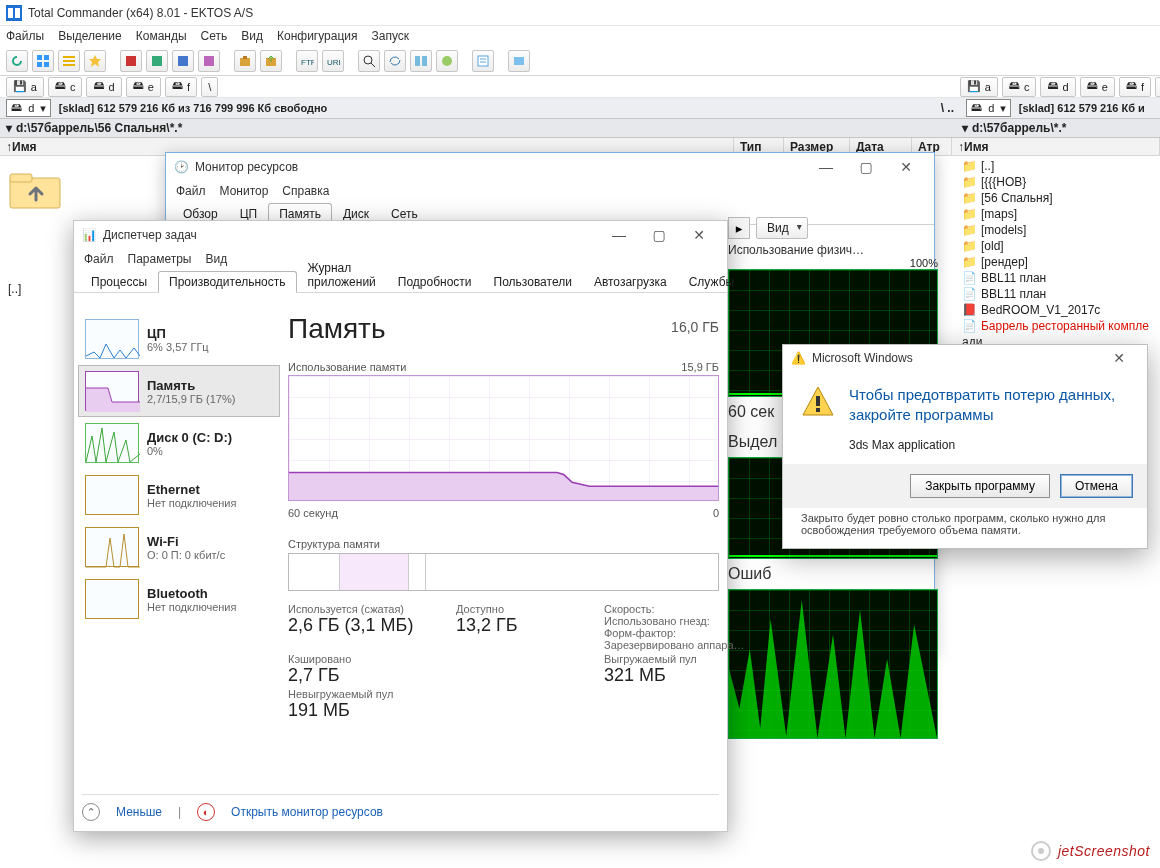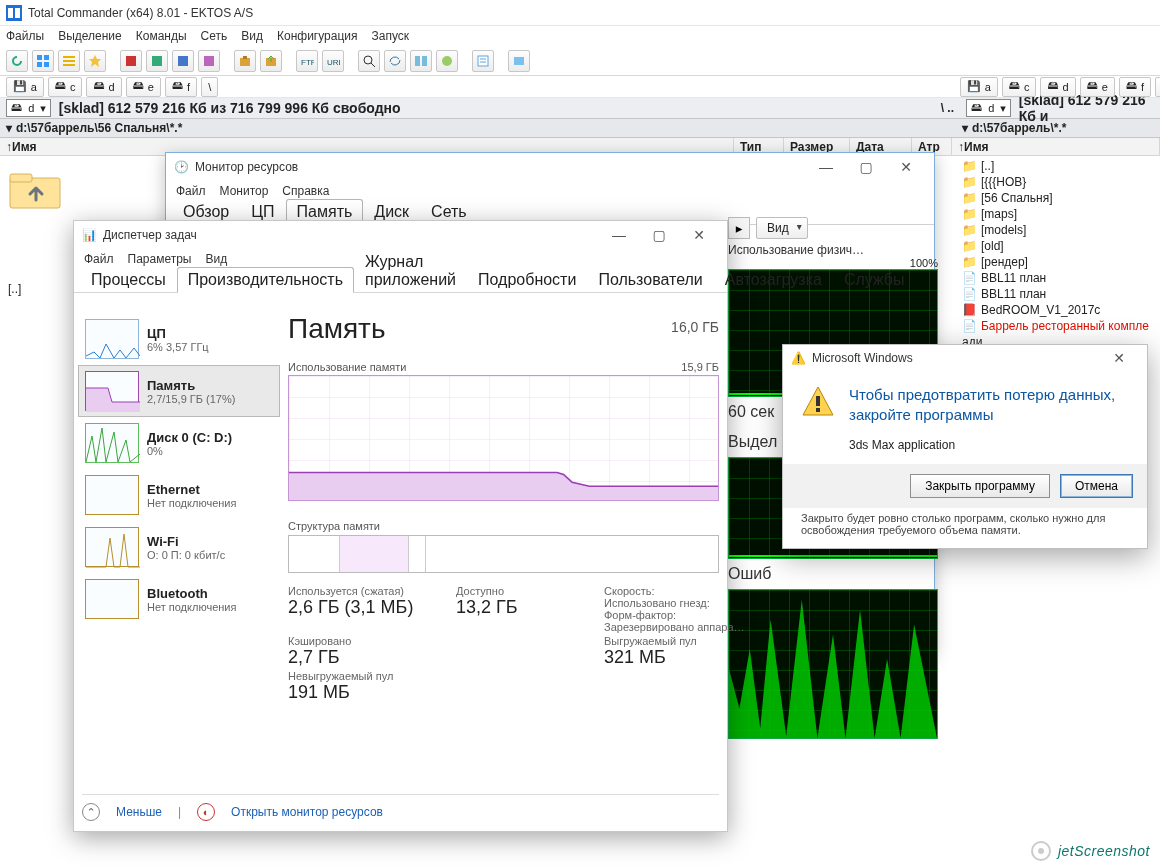--- a/index.html
+++ b/index.html
@@ -11,21 +11,21 @@
   .tc-toolbar  { height:30px; padding:2px 6px; display:flex; gap:4px; align-items:center; border-bottom:1px solid #d8d8d8; }
   .tb-sep      { width:6px; }
   .tb-btn      { width:22px; height:22px; border:1px solid #c7c7c7; background:linear-gradient(#fdfdfd,#ececec); border-radius:2px; display:flex; align-items:center; justify-content:center; }
   .tb-btn svg  { display:block; }
   .drivebar    { height:22px; display:flex; align-items:center; padding:0 6px; gap:4px; }
   .drive-btn   { height:20px; padding:0 6px; font-size:11px; border:1px solid #c7c7c7; border-radius:2px; background:linear-gradient(#fff,#f1f1f1); display:inline-flex; align-items:center; gap:4px; }
   .panels      { height:20px; display:flex; align-items:center; background:#eceef1; }
   .panel-left  { flex:0 0 960px; display:flex; align-items:center; padding:0 6px; gap:8px; }
   .panel-right { flex:1; display:flex; align-items:center; padding:0 6px; gap:8px; }
   .drive-sel   { height:18px; border:1px solid #888; background:#fff; padding:0 4px; font-size:11px; display:inline-flex; align-items:center; gap:6px; }
-  .free-label  { font-weight:bold; font-size:14px; }
+  .free-label  { font-weight:bold; font-size:11px; }
   .pathbar     { height:20px; background:#e6e8eb; border-top:1px solid #c6c6c6; border-bottom:1px solid #c6c6c6; display:flex; }
   .path-left   { flex:0 0 956px; padding:0 6px; display:flex; align-items:center; font-weight:bold; font-size:12px; }
   .path-right  { flex:1; padding:0 6px; display:flex; align-items:center; font-weight:bold; font-size:12px; }
   .headers     { height:18px; display:flex; background:#f3f3f3; border-bottom:1px solid #d6d6d6; }
   .hdr         { padding:0 6px; font-weight:bold; display:flex; align-items:center; border-right:1px solid #d6d6d6; font-size:12px; }
   .filearea    { position:absolute; top:158px; left:0; right:0; bottom:0; background:#fff; }
   .left-pane   { position:absolute; left:0; top:0; width:956px; height:100%; }
   .right-pane  { position:absolute; left:960px; top:0; right:0; height:100%; }
   .folder-icon-big { width:60px; height:48px; display:block; }
   .updir       { font-size:12px; }
@@ -38,21 +38,21 @@
 
   
   .win { position:absolute; background:#fff; border:1px solid #7daee0; box-shadow:0 4px 16px rgba(0,0,0,.25); }
   .win2{ position:absolute; background:#fff; border:1px solid #c7c7c7; box-shadow:0 6px 24px rgba(0,0,0,.35); }
   .w-title { height:28px; display:flex; align-items:center; padding:0 8px; font-size:12px; color:#333; }
   .w-title .wicon{ margin-right:6px; }
   .w-ctrl  { margin-left:auto; display:flex; gap:0; }
   .w-ctrl button { width:40px; height:28px; border:none; background:transparent; font-size:14px; color:#555; }
   .w-menu  { height:20px; display:flex; gap:14px; align-items:center; padding:0 10px; font-size:12px; color:#333; }
   .w-tabs  { height:24px; display:flex; align-items:flex-end; padding:0 6px; border-bottom:1px solid #d0d0d0; gap:0; }
-  .w-tab   { padding:3px 10px; font-size:16px; border:1px solid transparent; border-bottom:none; border-radius:3px 3px 0 0; }
+  .w-tab   { padding:3px 10px; font-size:12px; border:1px solid transparent; border-bottom:none; border-radius:3px 3px 0 0; }
   .w-tab.active{ background:#fff; border-color:#b6b6b6; border-bottom:1px solid #fff; position:relative; top:1px; }
   .tm-left { position:absolute; left:4px; top:92px; bottom:8px; width:202px; }
   .tm-item { height:52px; border:1px solid transparent; display:flex; padding:4px 6px; gap:8px; align-items:center; }
   .tm-item.sel{ background:#e9e9e9; border:1px solid #b9b9b9; }
   .tm-spark{ width:54px; height:40px; border:1px solid #8fb7dc; background:#fafdff; position:relative; }
   .tm-spark.mem{ border-color:#a145b3; }
   .tm-spark.disk{ border-color:#5bbf5b; }
   .tm-spark.net{ border-color:#b78f2c; }
   .tm-text b{ font-size:13px; color:#222; }
   .tm-text span{ font-size:11px; color:#666; display:block; }
@@ -87,21 +87,21 @@
   
   .msg { position:absolute; background:#fff; border:1px solid #bfbfbf; box-shadow:0 8px 28px rgba(0,0,0,.35); }
   .msg-body{ padding:14px 18px 8px 18px; display:flex; gap:14px; }
   .msg-h  { color:#0b57a4; font-size:15px; line-height:1.3; margin-bottom:10px; }
   .msg-p  { font-size:12px; color:#222; margin:4px 0; }
   .msg-btns{ background:#f1f1f1; padding:10px 14px; display:flex; justify-content:flex-end; gap:10px; }
   .msg-btn{ height:24px; padding:0 14px; border:1px solid #8f8f8f; background:linear-gradient(#fff,#e9e9e9); font-size:12px; }
   .msg-btn.primary{ border-color:#3b78b5; box-shadow:0 0 0 1px #8fb7dc inset; }
   .msg-foot{ font-size:11px; color:#444; padding:4px 18px 12px 18px; }
 
-  .watermark{ position:absolute; right:10px; bottom:6px; color:#0f766e; font-size:14px; font-style:italic; letter-spacing:.5px; display:flex; align-items:center; gap:6px;}
+  .watermark{ position:absolute; right:10px; bottom:6px; color:#b91c1c; font-size:14px; font-style:italic; letter-spacing:.5px; display:flex; align-items:center; gap:6px;}
   .watermark svg{ opacity:.6; }
 </style>
 </head>
 <body>
 
 <div class="tc-title">
   <svg width="16" height="16">
       <rect width="16" height="16" fill="#1e6fd6"></rect>
       <rect x="2" y="3" width="5" height="10" fill="#fff"></rect>
       <rect x="9" y="3" width="5" height="10" fill="#fff"></rect>
@@ -467,20 +467,24 @@
     </div>
     <div style="display:flex; justify-content:space-between; margin-top:10px;">
       <span class="tm-sub">Использование памяти</span>
       <span class="tm-sub">15,9 ГБ</span>
     </div>
     <div class="tm-chart">
       <svg width="100%" height="100%" preserveAspectRatio="none" viewBox="0 0 400 126">
         <path d="M0,98 L250,98 256,100 264,108 280,112 400,112 400,126 0,126 Z" fill="#e8cdf0"></path>
         <path d="M0,98 L250,98 256,100 264,108 280,112 400,112" stroke="#9a3fb5" stroke-width="1.6" fill="none"></path>
       </svg>
+    </div>
+    <div style="display:flex; justify-content:space-between;">
+      <span class="tm-sub">60 секунд</span>
+      <span class="tm-sub">0</span>
     </div>
     <div class="tm-struct">
       <span class="tm-sub">Структура памяти</span>
       <div class="tm-bar">
         <div class="tm-seg1b"></div>
           <div class="tm-seg1"></div>
           <div class="tm-seg2"></div>
           <div class="tm-seg3"></div>
       </div>
     </div>

